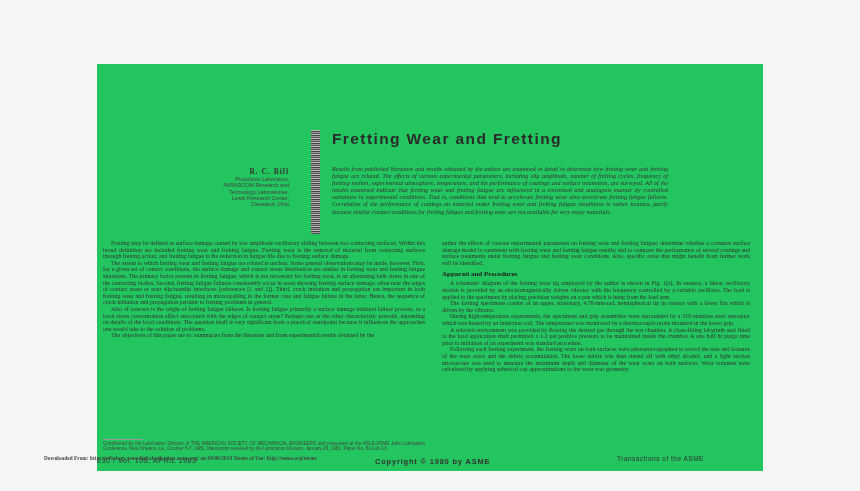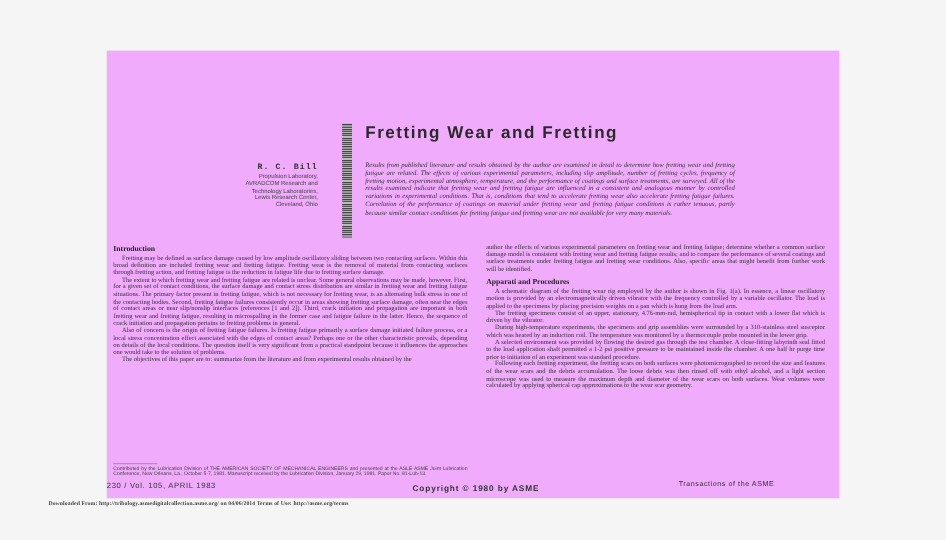--- a/index.html
+++ b/index.html
@@ -1,34 +1,34 @@
 <!DOCTYPE html>
 <html><head>
 <meta charset="utf-8">
 <style>
   * { margin: 0; padding: 0; box-sizing: border-box; }
   html, body { width: 860px; height: 491px; overflow: hidden; }
   body { background: #f5f5f5; position: relative; font-family: "Liberation Serif", serif; color: #222; }
   .page {
-    position: absolute; left: 97px; top: 46px; width: 666px; height: 407px;
-    background: #f0abfc;
+    position: absolute; left: 97px; top: 64px; width: 666px; height: 407px;
+    background: #22c55e;
   }
   .abs { position: absolute; }
   .title {
     left: 235px; top: 68px; width: 340px;
     font-family: "Liberation Sans", sans-serif; font-weight: bold;
     font-size: 15.5px; line-height: 14.5px; letter-spacing: 1.4px; color: #2a2a2a;
   }
   .deco-bar {
     left: 214px; top: 66px; width: 9px; height: 104px;
     background: repeating-linear-gradient(0deg, #555 0 1px, #999 1px 2px, #444 2px 3px, #bbb 3px 4px);
   }
   .author {
     left: 60px; top: 103px; width: 132px; text-align: right;
-    font-family: Liberation Mono, monospace; font-weight: bold; font-size: 7.5px; letter-spacing: 1px; color: #333;
+    font-family: Liberation Serif, serif; font-weight: bold; font-size: 7.5px; letter-spacing: 1px; color: #333;
   }
   .affil {
     left: 40px; top: 112px; width: 152px; text-align: right;
     font-family: "Liberation Sans", sans-serif; font-size: 5.4px; line-height: 6.3px; color: #444;
   }
   .abstract {
     left: 235px; top: 102px; width: 336px;
     font-style: italic; font-size: 6.1px; line-height: 7.1px; color: #333; text-align: justify;
   }
   .col {
@@ -81,21 +81,20 @@
     <div>Propulsion Laboratory,</div>
     <div>AVRADCOM Research and</div>
     <div>Technology Laboratories,</div>
     <div>Lewis Research Center,</div>
     <div>Cleveland, Ohio</div>
   </div>
 
   <div class="abs abstract">Results from published literature and results obtained by the author are examined in detail to determine how fretting wear and fretting fatigue are related. The effects of various experimental parameters, including slip amplitude, number of fretting cycles, frequency of fretting motion, experimental atmosphere, temperature, and the performance of coatings and surface treatments, are surveyed. All of the results examined indicate that fretting wear and fretting fatigue are influenced in a consistent and analogous manner by controlled variations in experimental conditions. That is, conditions that tend to accelerate fretting wear also accelerate fretting fatigue failures. Correlation of the performance of coatings on material under fretting wear and fretting fatigue conditions is rather tenuous, partly because similar contact conditions for fretting fatigue and fretting wear are not available for very many materials.</div>
 
   <div class="abs col col-left">
-    <div class="heading">Introduction</div>
     <p>Fretting may be defined as surface damage caused by low amplitude oscillatory sliding between two contacting surfaces. Within this broad definition are included fretting wear and fretting fatigue. Fretting wear is the removal of material from contacting surfaces through fretting action, and fretting fatigue is the reduction in fatigue life due to fretting surface damage.</p>
     <p>The extent to which fretting wear and fretting fatigue are related is unclear. Some general observations may be made, however. First, for a given set of contact conditions, the surface damage and contact stress distribution are similar in fretting wear and fretting fatigue situations. The primary factor present in fretting fatigue, which is not necessary for fretting wear, is an alternating bulk stress in one of the contacting bodies. Second, fretting fatigue failures consistently occur in areas showing fretting surface damage, often near the edges of contact areas or near slip/nonslip interfaces (references [1 and 2]). Third, crack initiation and propagation are important in both fretting wear and fretting fatigue, resulting in microspalling in the former case and fatigue failure in the latter. Hence, the sequence of crack initiation and propagation pertains to fretting problems in general.</p>
     <p>Also of concern is the origin of fretting fatigue failures. Is fretting fatigue primarily a surface damage initiated failure process, or a local stress concentration effect associated with the edges of contact areas? Perhaps one or the other characteristic prevails, depending on details of the local conditions. The question itself is very significant from a practical standpoint because it influences the approaches one would take to the solution of problems.</p>
     <p>The objectives of this paper are to: summarize from the literature and from experimental results obtained by the</p>
   </div>
 
   <div class="abs footnote-rule"></div>
   <div class="abs footnote">Contributed by the Lubrication Division of THE AMERICAN SOCIETY OF MECHANICAL ENGINEERS and presented at the ASLE-ASME Joint Lubrication Conference, New Orleans, La., October 5-7, 1981. Manuscript received by the Lubrication Division, January 29, 1981. Paper No. 81-Lub-13.</div>
 
   <div class="abs col col-right">

